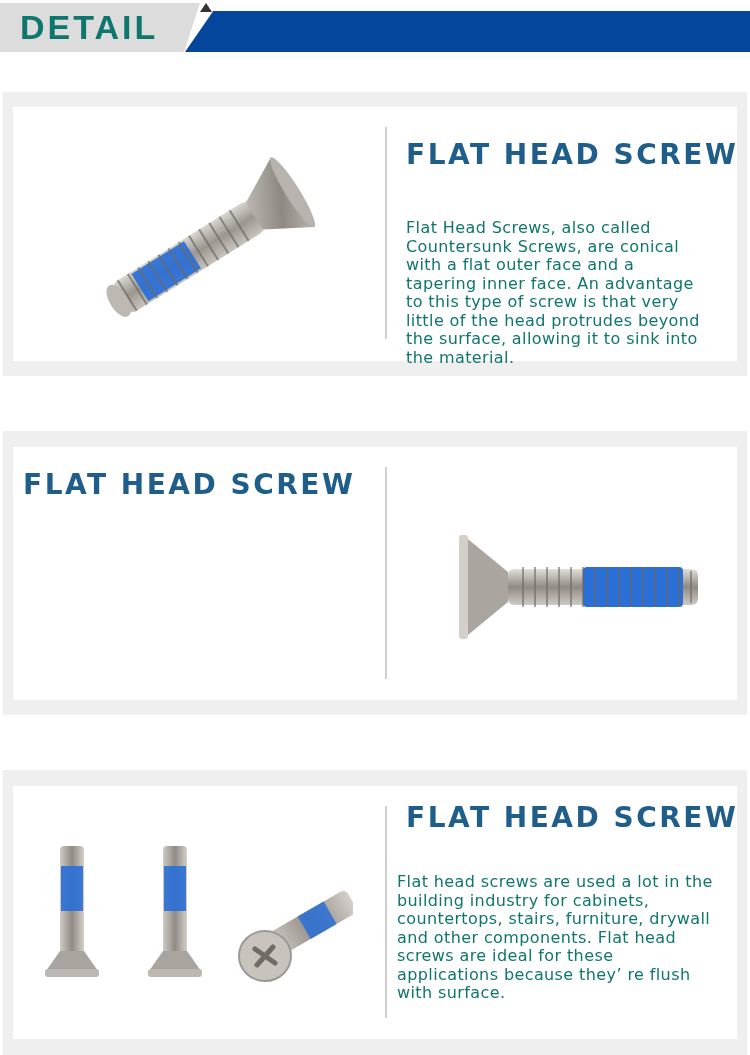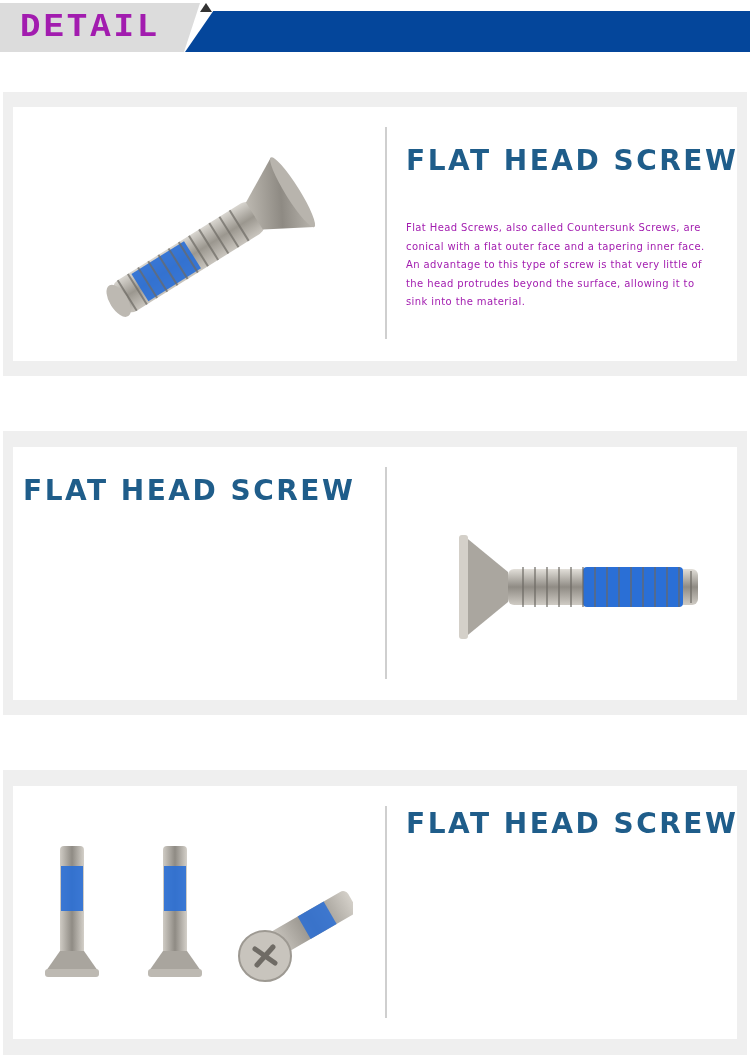--- a/index.html
+++ b/index.html
@@ -6,28 +6,28 @@
   body { width: 750px; height: 1055px; position: relative; overflow: hidden;
          font-family: "DejaVu Sans", "Liberation Sans", sans-serif; }
   .header { position: absolute; left: 0; top: 0; width: 750px; height: 52px; }
   .header .gray { position: absolute; left: 0; top: 3px; width: 200px; height: 49px; background: #dcdcdc;
                   clip-path: polygon(0 0, 100% 0, 92% 100%, 0 100%); }
   .header .blue { position: absolute; left: 185px; top: 11px; width: 565px; height: 41px; background: #04469b;
                   clip-path: polygon(5% 0, 100% 0, 100% 100%, 0 100%); }
   .header .notch { position: absolute; left: 200px; top: 3px; width: 0; height: 0;
                    border-left: 6px solid transparent; border-right: 6px solid transparent;
                    border-bottom: 9px solid #333; }
-  .header .title { position: absolute; left: 20px; top: 7px; font-family: Liberation Mono, monospace;
-                   font-weight: bold; font-size: 34px; letter-spacing: 3px; color: #a21caf; line-height: 40px; }
+  .header .title { position: absolute; left: 20px; top: 7px; font-family: Liberation Sans, sans-serif;
+                   font-weight: bold; font-size: 34px; letter-spacing: 3px; color: #0f766e; line-height: 40px; }
   .panel { position: absolute; left: 3px; width: 744px; background: #efefef; }
   .panel .inner { position: absolute; left: 10px; top: 15px; width: 724px; background: #ffffff; }
   .divider { position: absolute; left: 372px; width: 2px; background: #cfcfcf; }
   .ph { position: absolute; font-family: "DejaVu Sans", sans-serif; font-weight: bold; font-size: 28px;
-        letter-spacing: 2.5px; color: #1f5d8a; white-space: nowrap; line-height: 34px; margin-top: 6px; }
-  .pt { position: absolute; font-family: "DejaVu Sans", sans-serif; font-size: 10px; color: #a21caf;
+        letter-spacing: 2.5px; color: #1f5d8a; white-space: nowrap; line-height: 34px; }
+  .pt { position: absolute; font-family: "DejaVu Sans", sans-serif; font-size: 16px; color: #0f766e;
         line-height: 18.5px; letter-spacing: 0.4px; }
   .img { position: absolute; }
   .img svg { display: block; }
 </style>
 </head>
 <body>
 
 <div class="header">
   <div class="gray"></div>
   <div class="blue"></div>
@@ -147,14 +147,15 @@
         </g>
         <ellipse cx="222" cy="115" rx="26" ry="25" fill="#c8c4bd" stroke="#9d9992" stroke-width="2"></ellipse>
         <g stroke="#6f6b65" stroke-width="5" stroke-linecap="round">
           <line x1="212" y1="108" x2="232" y2="122"></line>
             <line x1="230" y1="106" x2="214" y2="124"></line>
         </g>
       </svg>
     </div>
     <div class="divider" style="top:20px;height:212px;"></div>
     <div class="ph" style="left:393px;top:15px;">FLAT HEAD SCREW</div>
+    <div class="pt" style="left:384px;top:87px;width:320px;">Flat head screws are used a lot in the building industry for cabinets, countertops, stairs, furniture, drywall and other components. Flat head screws are ideal for these applications because they’ re flush with surface.</div>
   </div>
 </div>
 
 </body></html>

